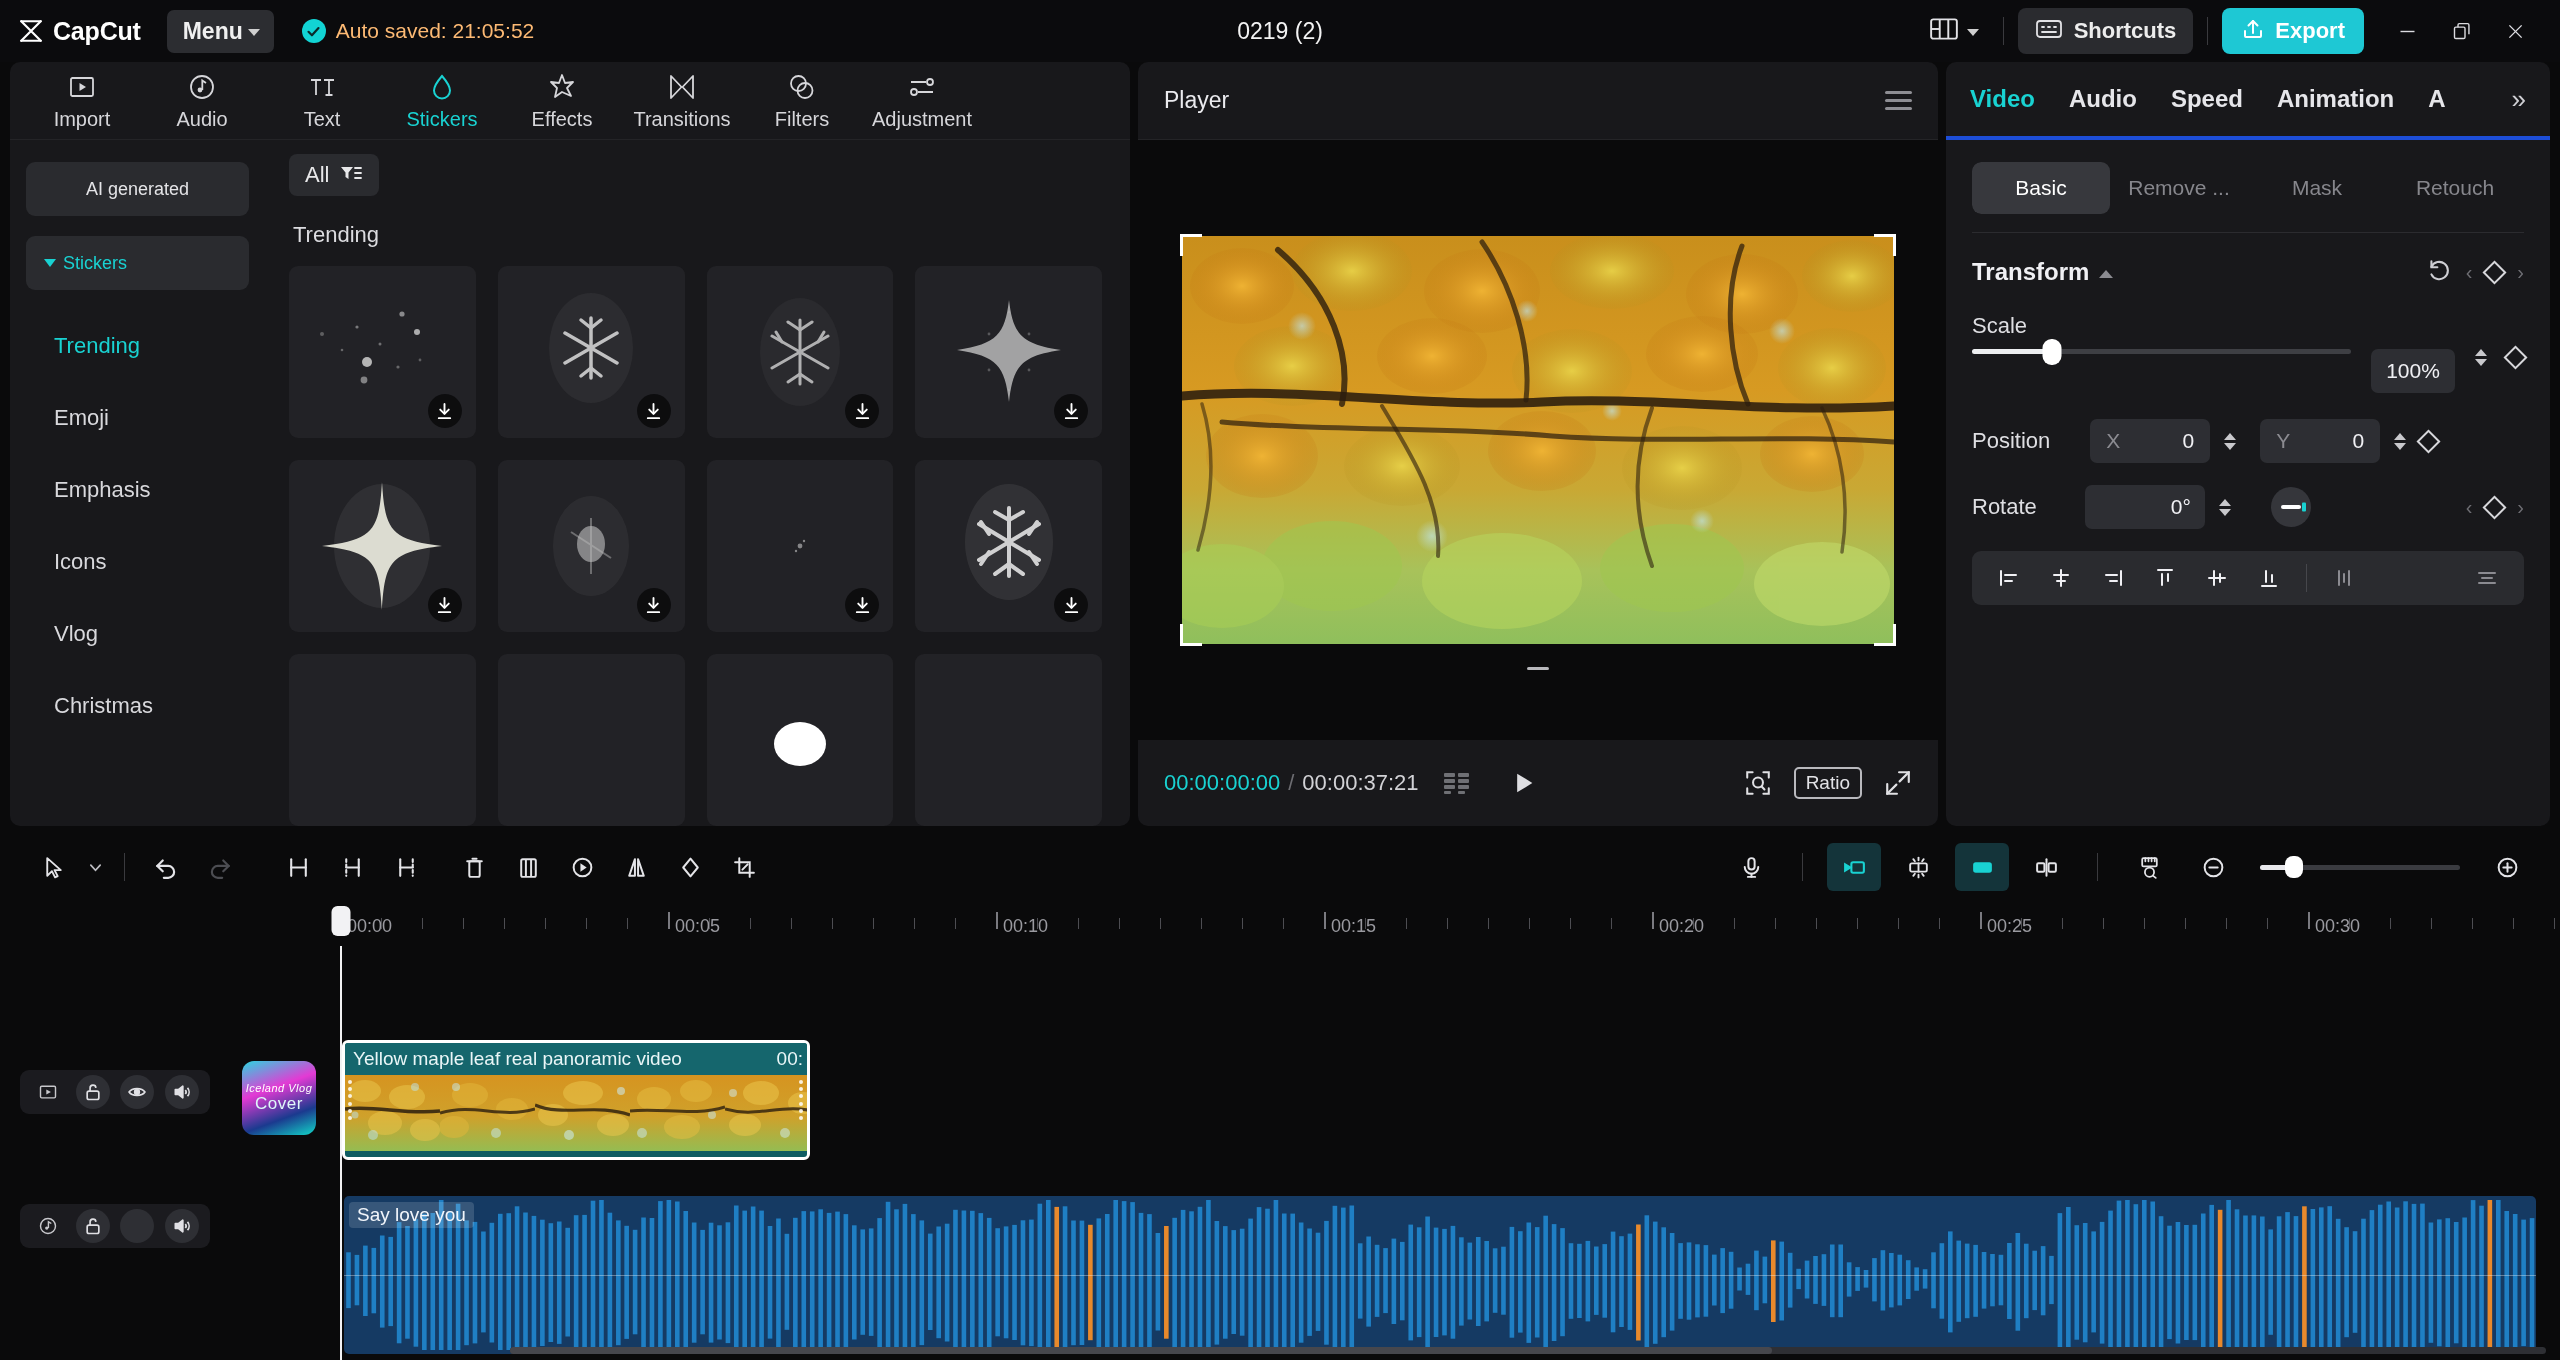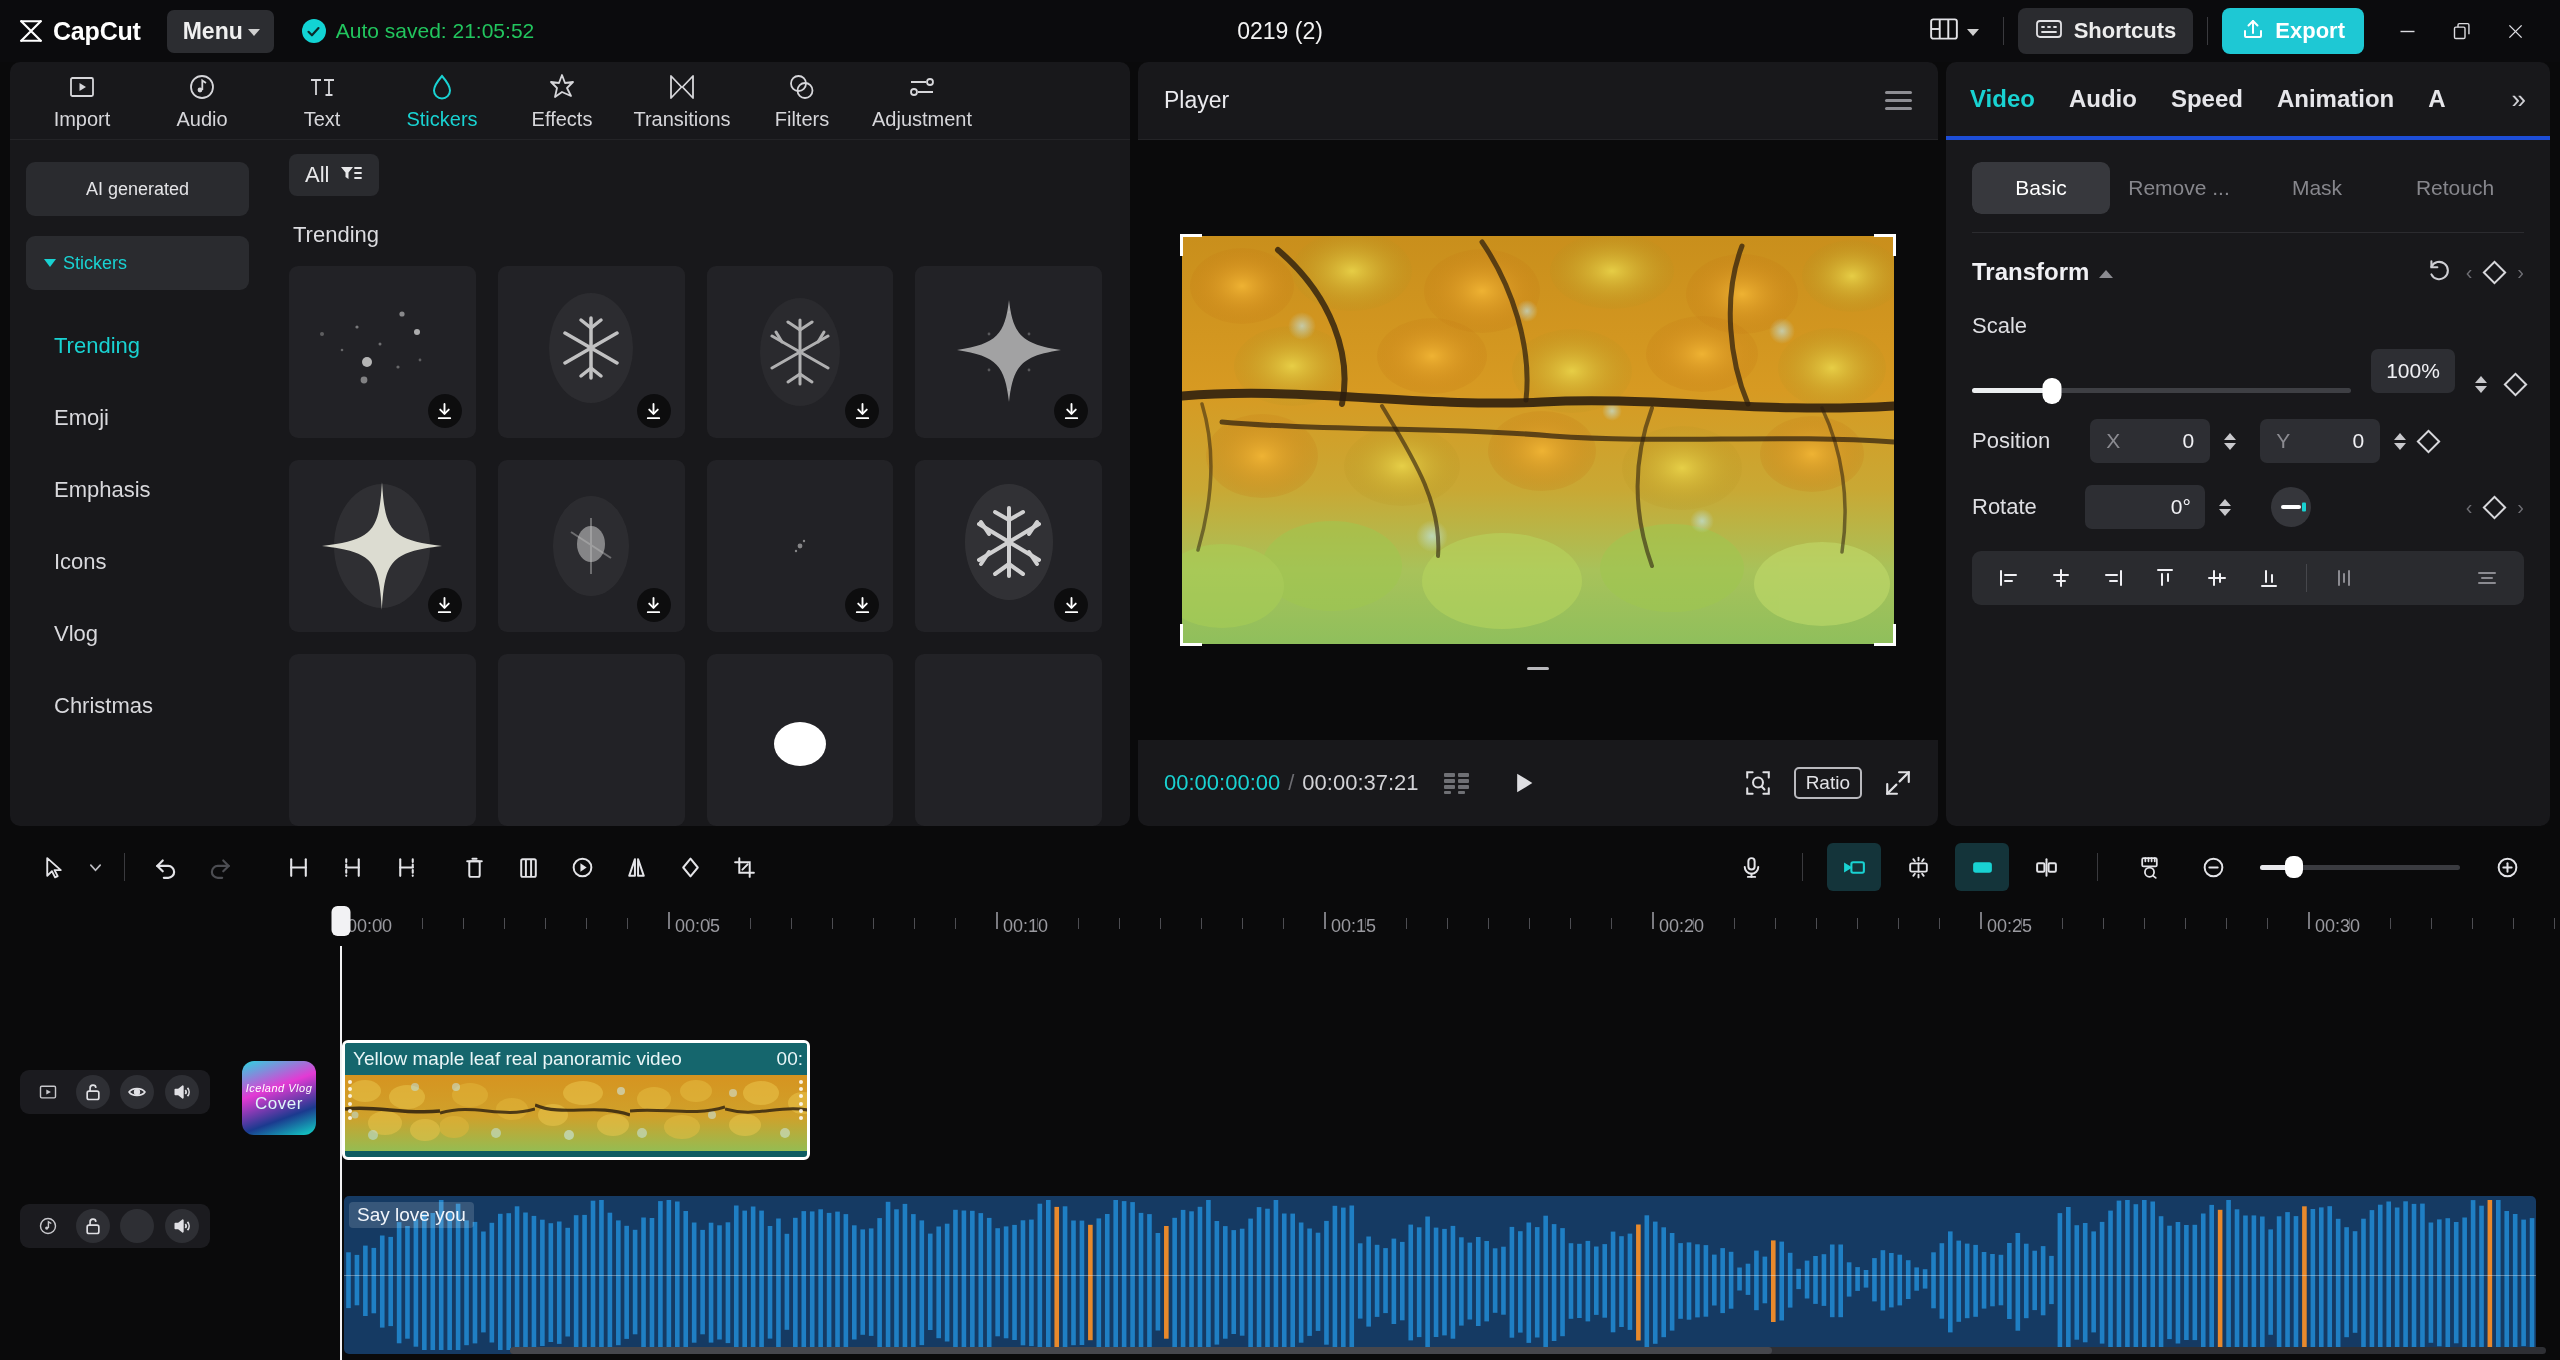--- a/index.html
+++ b/index.html
@@ -30,21 +30,21 @@
     margin-left: 12px;
   }
   .menu-btn .lbl { font-size: 23px; color: #f0f0f0; font-weight: 600; }
   .chev-d { width: 0; height: 0; border-left: 6px solid transparent; border-right: 6px solid transparent; border-top: 7px solid #cfcfcf; margin-top: 3px; }
   .autosave { display: flex; align-items: center; gap: 10px; margin-left: 28px; }
   .check-badge {
     width: 24px; height: 24px; border-radius: 50%;
     background: #12d4d4; display: flex; align-items: center; justify-content: center;
   }
   .check-badge svg { width: 15px; height: 15px; }
-  .autosave .txt { font-size: 21px; color: #22c55e; }
+  .autosave .txt { font-size: 21px; color: #fdba74; }
   .doc-title {
     position: absolute; left: 50%; transform: translateX(-50%);
     font-size: 23px; color: #f3f3f3; font-weight: 500;
   }
   .tb-right { margin-left: auto; display: flex; align-items: center; gap: 0px; }
   .layout-btn { display: flex; align-items: center; gap: 8px; padding: 6px 10px; cursor: pointer; }
   .layout-btn svg { width: 30px; height: 26px; }
   .tb-sep { width: 1px; height: 28px; background: #3a3a3e; margin: 0 14px; }
   .shortcuts-btn {
     display: flex; align-items: center; gap: 11px;
@@ -183,21 +183,21 @@
   .seg.active { background: #37383d; color: #fff; }
   .hr { height: 1px; background: #2b2b2f; margin-bottom: 24px; }
   .sec-head { display: flex; align-items: center; margin-bottom: 26px; }
   .sec-head .ttl { font-size: 24px; font-weight: 700; color: #f0f0f4; }
   .caret-up { width: 0; height: 0; border-left: 7px solid transparent; border-right: 7px solid transparent; border-bottom: 8px solid #8b8b91; margin-left: 10px; margin-top: 4px; cursor: pointer; }
   .kf-group { margin-left: auto; display: flex; align-items: center; gap: 14px; }
   .kf-arrow { font-size: 20px; color: #6e6e74; cursor: pointer; }
   .diamond { width: 17px; height: 17px; border: 2px solid #d8d8dc; transform: rotate(45deg); cursor: pointer; }
   .row-lbl { font-size: 22px; color: #dedee2; }
   .scale-row { margin-bottom: 10px; }
-  .slider-row { display: flex; align-items: flex-end; gap: 20px; margin-bottom: 26px; }
+  .slider-row { display: flex; align-items: flex-start; gap: 20px; margin-bottom: 26px; }
   .slider {
     flex: 1; height: 5px; background: #3e3f44; border-radius: 3px; position: relative; cursor: pointer;
   }
   .slider .fill { position: absolute; left: 0; top: 0; bottom: 0; width: 21%; background: #eceef0; border-radius: 3px; }
   .slider .knob { position: absolute; left: 21%; top: 50%; transform: translate(-50%,-50%); width: 19px; height: 26px; background: #fff; border-radius: 9px; }
   .numbox {
     background: #2d2e33; border-radius: 7px; height: 44px; min-width: 84px;
     display: flex; align-items: center; justify-content: center; padding: 0 14px;
     font-size: 21px; color: #f0f0f4; cursor: text;
   }

